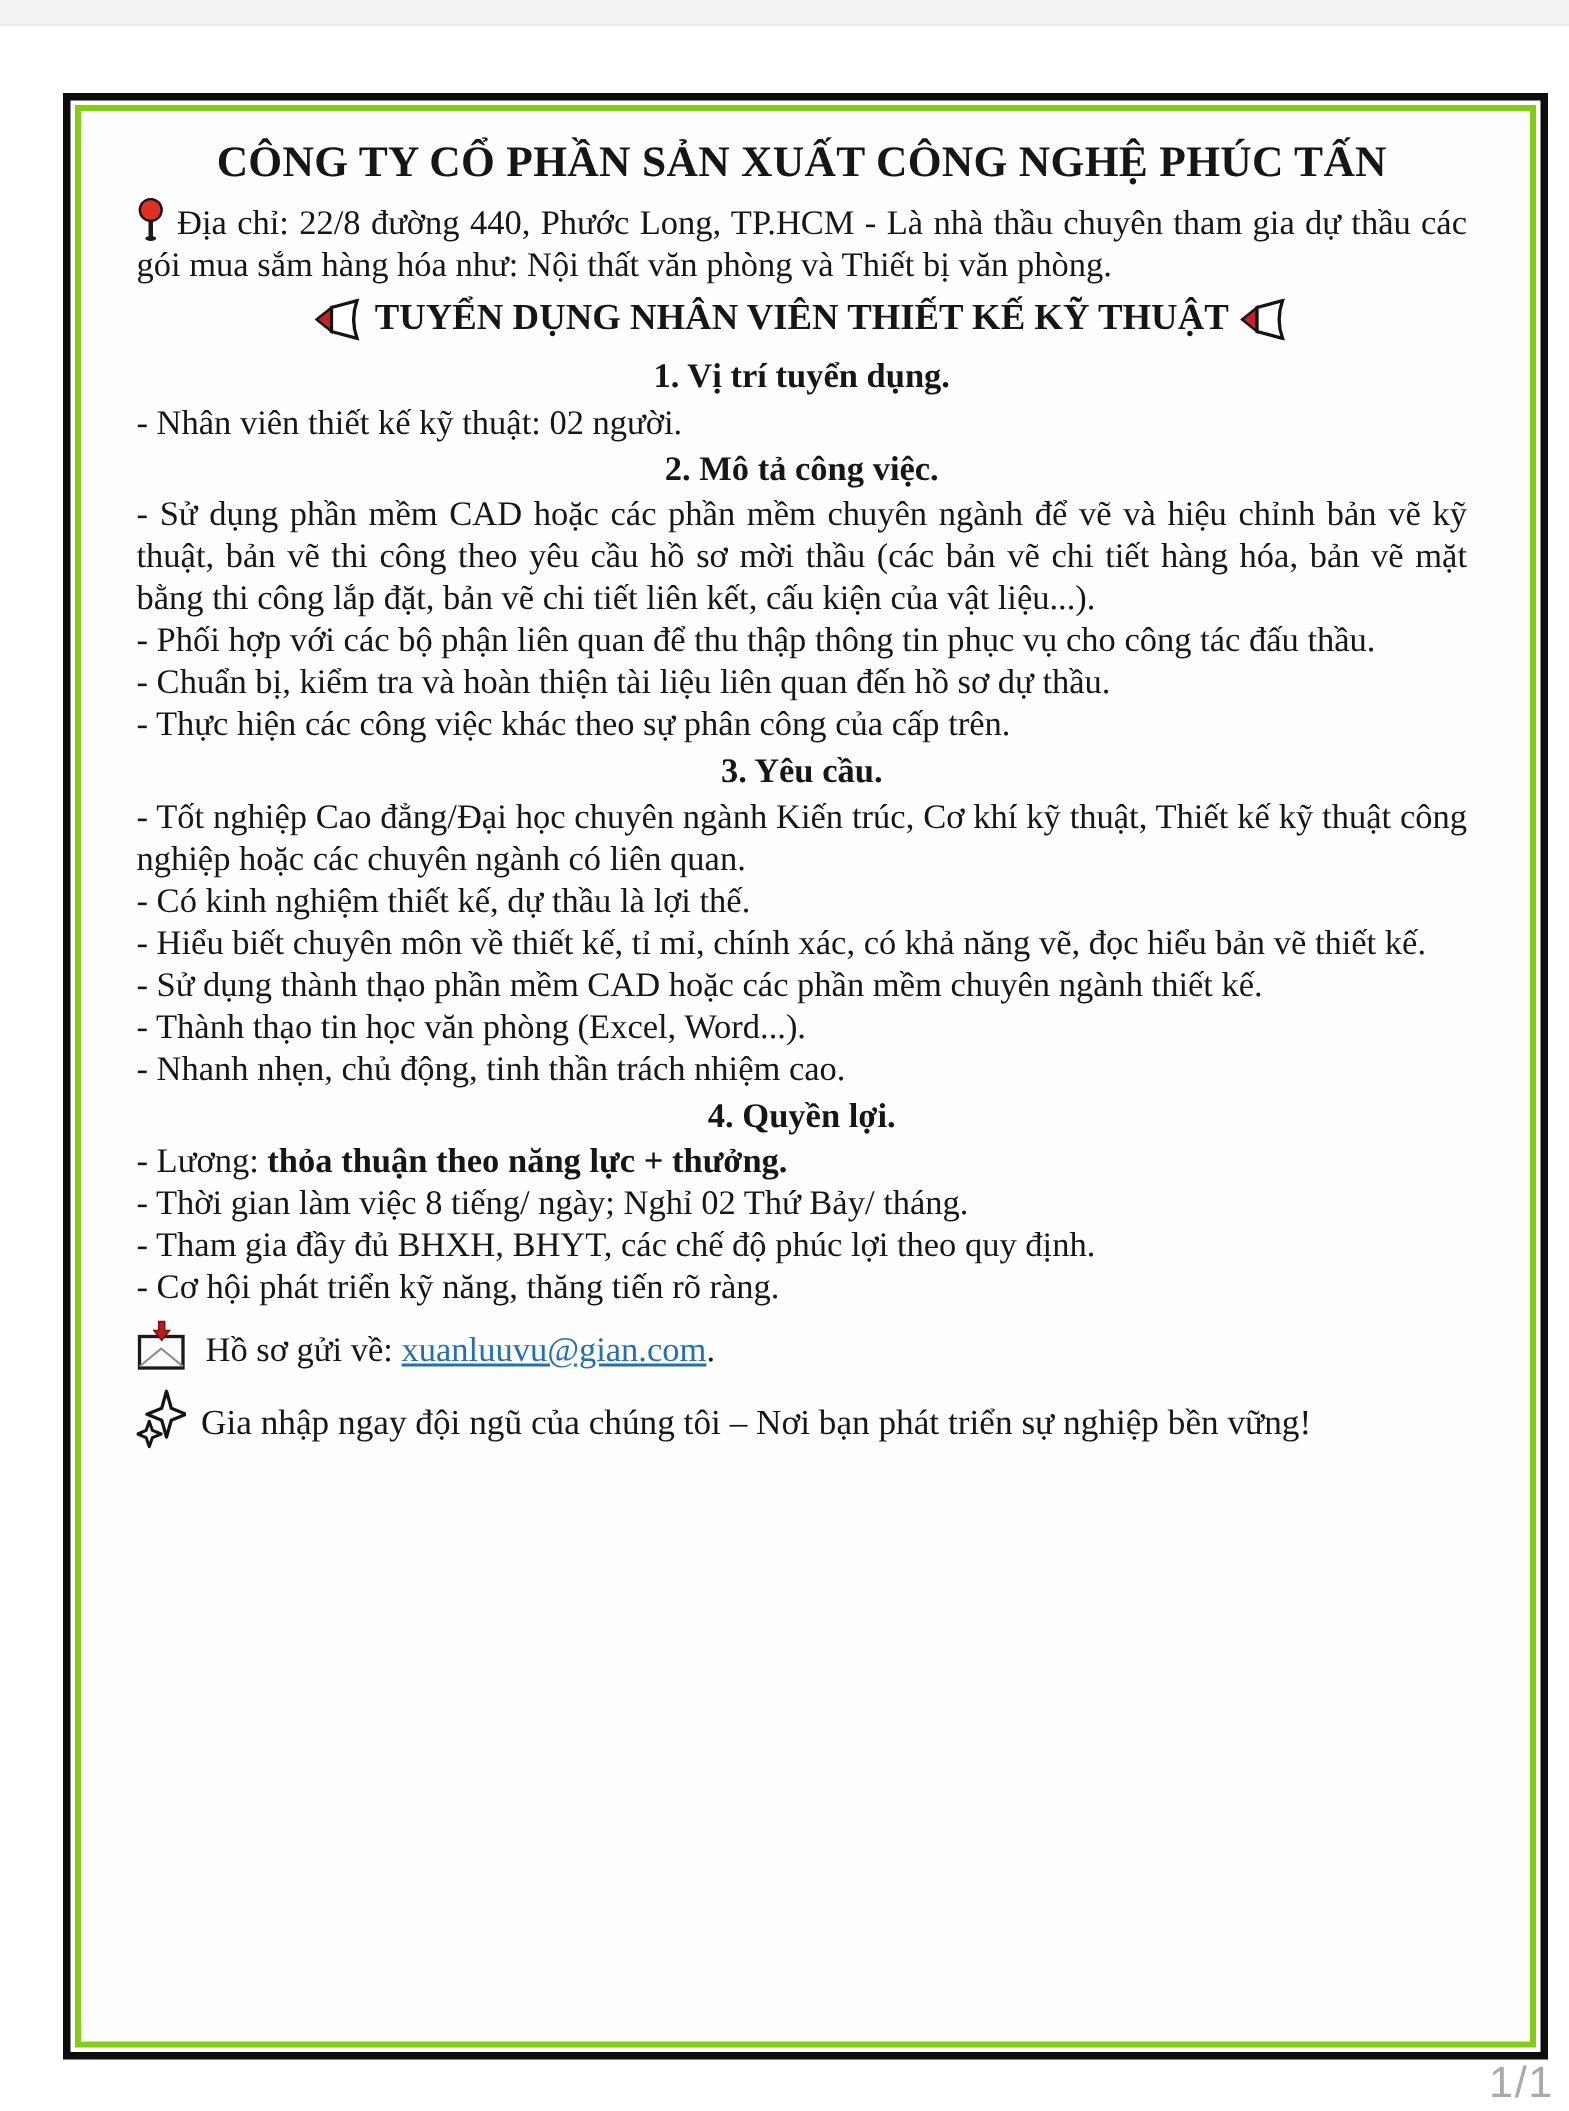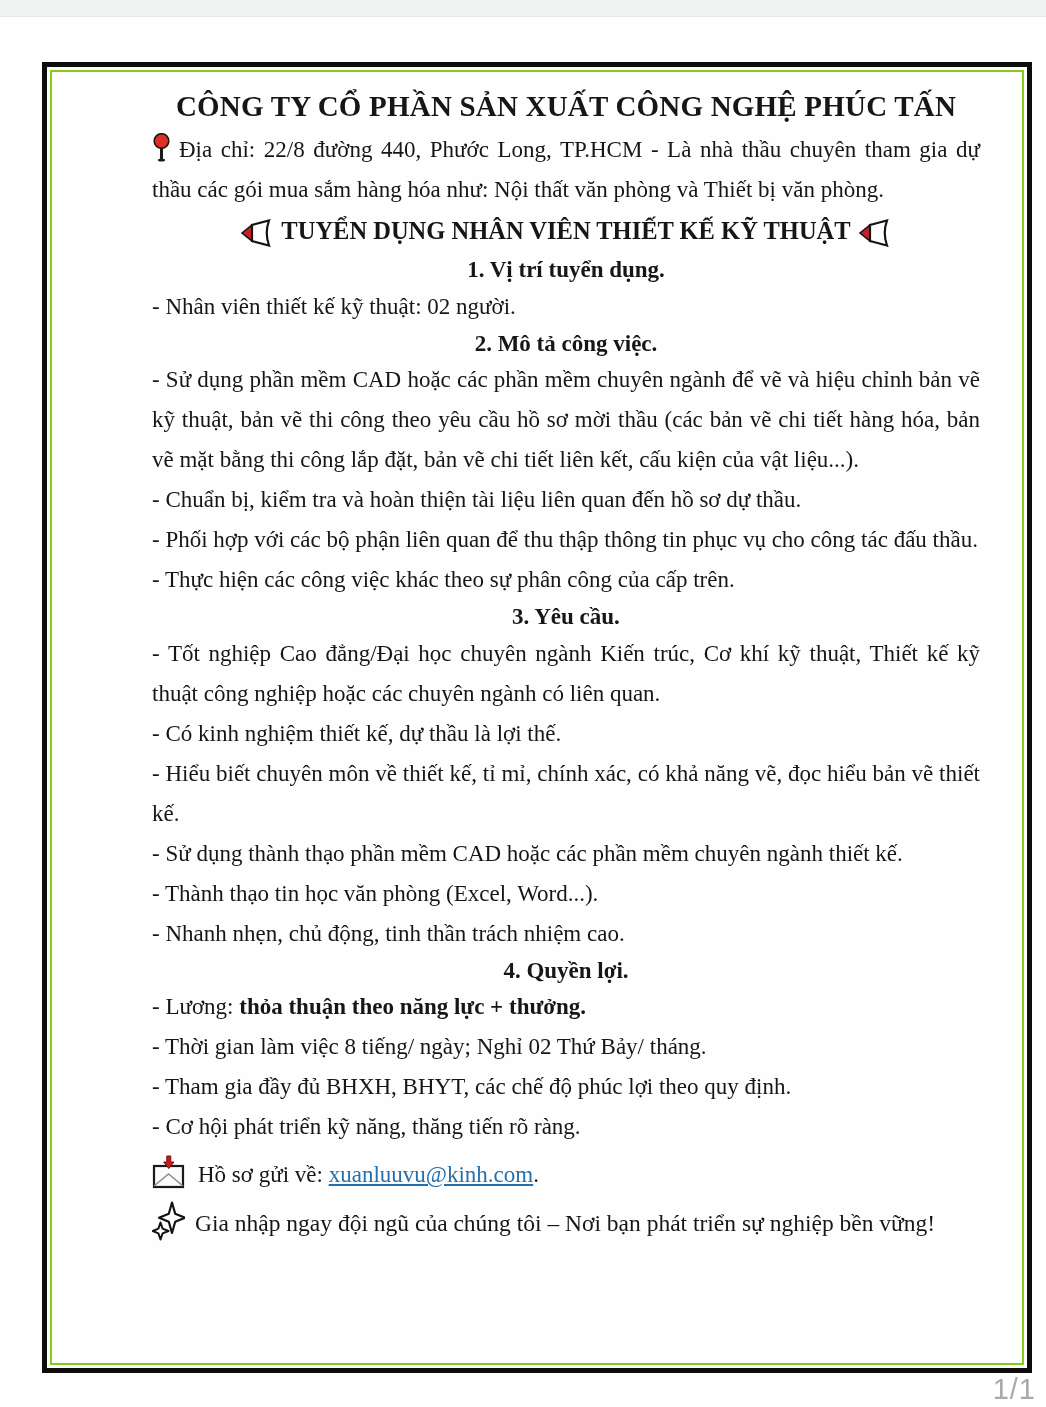--- a/index.html
+++ b/index.html
@@ -12,31 +12,31 @@
   }
   .topbar {
     position: absolute; left: 0; top: 0; width: 1046px; height: 17px;
     background: #f1f2f2; border-bottom: 1px solid #e9e9e9;
   }
   .doc {
     position: absolute; left: 42px; top: 62px; width: 990px; height: 1311px;
     border: 5px solid #0d0d0d; background: #fffefe;
   }
   .doc-inner {
-    position: absolute; inset: 3px; border: 2px solid #84cc16;
-    padding: 16px 42px 0 100px;
+    position: absolute; inset: 3px; border: 4px solid #84cc16;
+    padding: 16px 42px 0 37px;
   }
   .title {
     margin: 0 0 5px 0; text-align: center;
     font-size: 29px; font-weight: bold; line-height: 37px;
     letter-spacing: 0.2px;
   }
   p, h2 { margin: 0; }
   .line {
-    font-size: 23px; line-height: 40px; text-align: justify;
+    font-size: 23px; line-height: 28px; text-align: justify;
   }
   .heading {
     font-size: 23px; line-height: 33.5px; font-weight: bold; text-align: center;
   }
   .announce {
     text-align: center; font-weight: bold; font-size: 24.5px; line-height: 40px;
     margin: 1px 0 2px 0;
   }
   .announce .icon { margin: 0 6px; }
   .icon { display: inline-block; vertical-align: middle; line-height: 0; }
@@ -89,22 +89,22 @@
     </p>
 
     <section>
       <h2 class="heading">1. Vị trí tuyển dụng.</h2>
       <p class="line">- Nhân viên thiết kế kỹ thuật: 02 người.</p>
     </section>
 
     <section>
       <h2 class="heading">2. Mô tả công việc.</h2>
       <p class="line">- Sử dụng phần mềm CAD hoặc các phần mềm chuyên ngành để vẽ và hiệu chỉnh bản vẽ kỹ thuật, bản vẽ thi công theo yêu cầu hồ sơ mời thầu (các bản vẽ chi tiết hàng hóa, bản vẽ mặt bằng thi công lắp đặt, bản vẽ chi tiết liên kết, cấu kiện của vật liệu...).</p>
+      <p class="line">- Phối hợp với các bộ phận liên quan để thu thập thông tin phục vụ cho công tác đấu thầu.</p>
       <p class="line">- Chuẩn bị, kiểm tra và hoàn thiện tài liệu liên quan đến hồ sơ dự thầu.</p>
-      <p class="line">- Phối hợp với các bộ phận liên quan để thu thập thông tin phục vụ cho công tác đấu thầu.</p>
       <p class="line">- Thực hiện các công việc khác theo sự phân công của cấp trên.</p>
     </section>
 
     <section>
       <h2 class="heading">3. Yêu cầu.</h2>
       <p class="line">- Tốt nghiệp Cao đẳng/Đại học chuyên ngành Kiến trúc, Cơ khí kỹ thuật, Thiết kế kỹ thuật công nghiệp hoặc các chuyên ngành có liên quan.</p>
       <p class="line">- Có kinh nghiệm thiết kế, dự thầu là lợi thế.</p>
       <p class="line">- Hiểu biết chuyên môn về thiết kế, tỉ mỉ, chính xác, có khả năng vẽ, đọc hiểu bản vẽ thiết kế.</p>
       <p class="line">- Sử dụng thành thạo phần mềm CAD hoặc các phần mềm chuyên ngành thiết kế.</p>
       <p class="line">- Thành thạo tin học văn phòng (Excel, Word...).</p>
@@ -118,21 +118,21 @@
       <p class="line">- Tham gia đầy đủ BHXH, BHYT, các chế độ phúc lợi theo quy định.</p>
       <p class="line">- Cơ hội phát triển kỹ năng, thăng tiến rõ ràng.</p>
     </section>
 
 
     <p class="contact-line">
       <span class="icon"><svg width="34" height="36" viewBox="0 0 34 36">
             <rect x="2" y="12" width="29" height="21" fill="#fbfbfb" stroke="#1a1a1a" stroke-width="2.2"></rect>
             <path d="M2 32 L16.5 20 L31 32" fill="none" stroke="#8a8a8a" stroke-width="1.4"></path>
             <path d="M14.8 2 L18.8 2 L18.8 8 L22 8 L16.8 14.5 L11.6 8 L14.8 8 Z" fill="#bf1d1d" stroke="#7c0f0f" stroke-width="1"></path>
-          </svg></span><span>Hồ sơ gửi về: </span><a class="email-link">xuanluuvu@kinh.com</a><span>.</span>
+          </svg></span><span>Hồ sơ gửi về: </span><a class="email-link">xuanluuvu@gian.com</a><span>.</span>
     </p>
 
 
     <p class="closing">
       <span class="icon"><svg width="33" height="40" viewBox="0 0 33 40">
             <path d="M20 1.5 L23.2 12.8 L33 16.8 L23.2 20.8 L20 32 L16.8 20.8 L7 16.8 L16.8 12.8 Z" fill="#ffffff" stroke="#141414" stroke-width="2.2" stroke-linejoin="round"></path>
             <path d="M8.5 21.5 L10.6 27.6 L16.5 30 L10.6 32.4 L8.5 38.5 L6.4 32.4 L0.8 30 L6.4 27.6 Z" fill="#ffffff" stroke="#141414" stroke-width="2" stroke-linejoin="round"></path>
           </svg></span><span>Gia nhập ngay đội ngũ của chúng tôi – Nơi bạn phát triển sự nghiệp bền vững!</span>
     </p>
 

